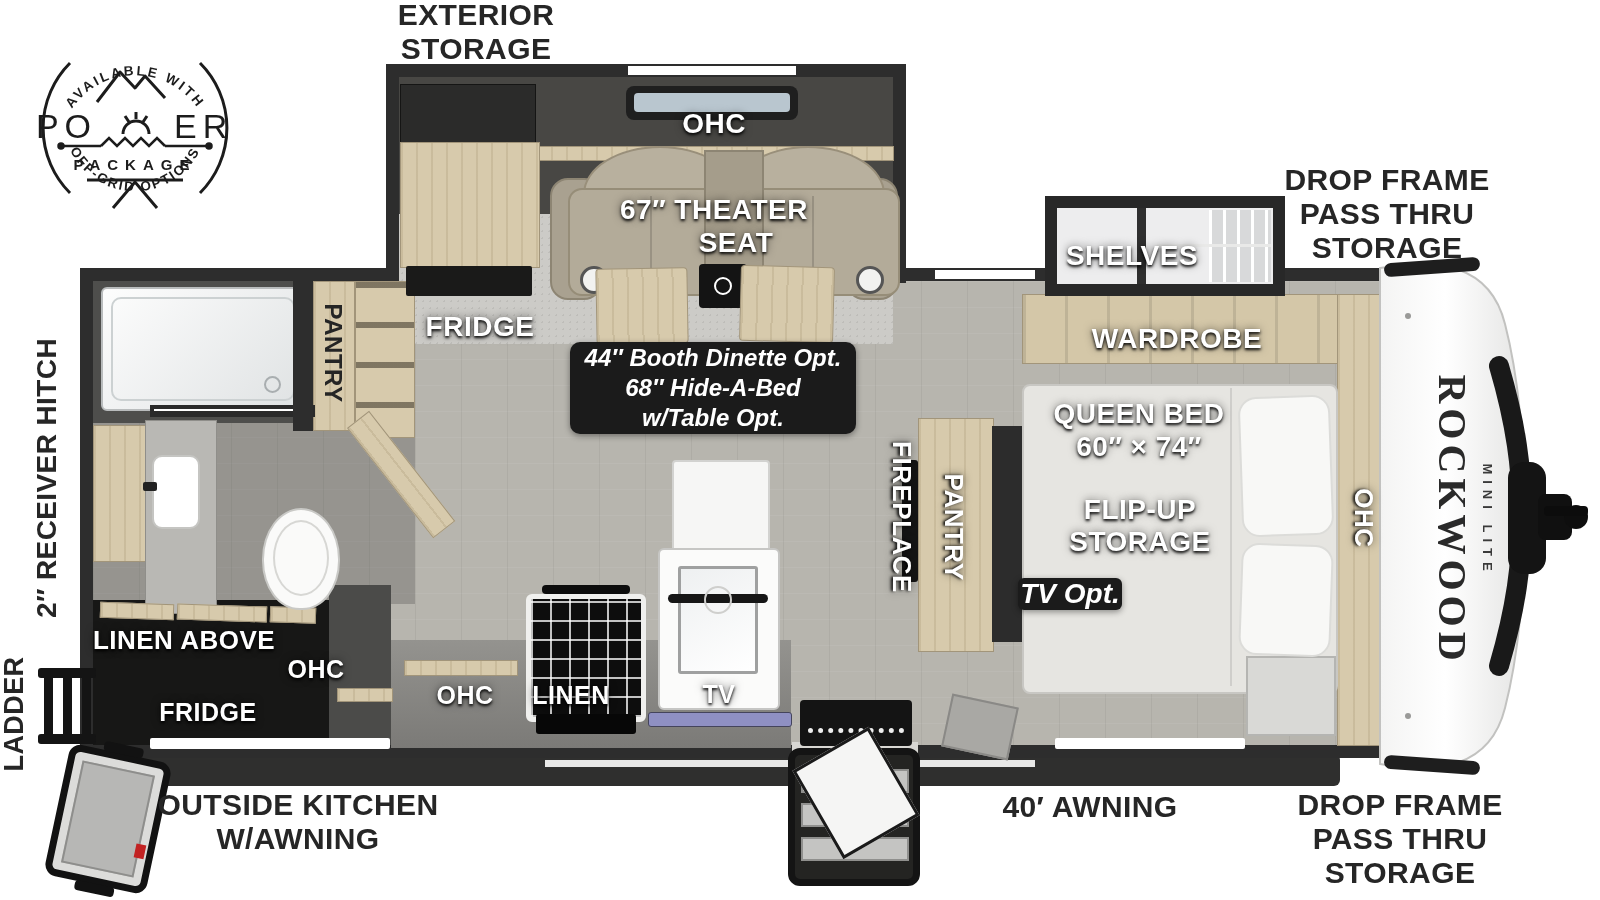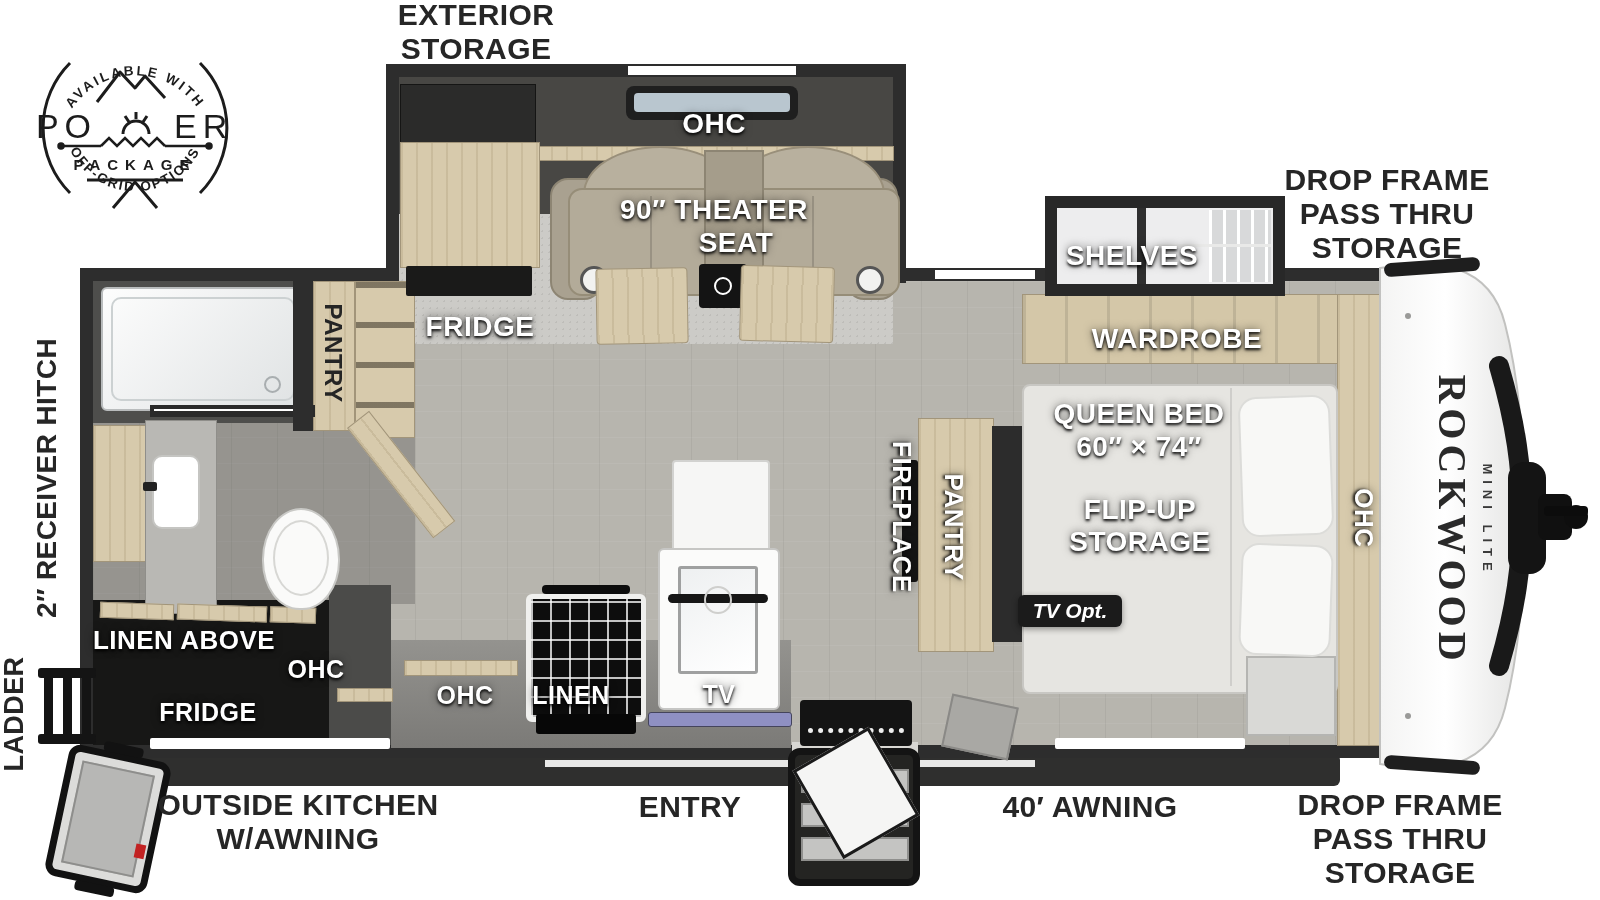--- a/index.html
+++ b/index.html
@@ -79,21 +79,20 @@
   <div class="xlbl" style="left:1387px;top:163px;">
     <div>DROP FRAME</div>
     <div>PASS THRU</div>
     <div>STORAGE</div>
   </div>
   <div class="xlbl" style="left:298px;top:788px;">
     <div>OUTSIDE KITCHEN</div>
     <div>W/AWNING</div>
   </div>
   <div class="xlbl" style="left:690px;top:790px;">
-    <div>ENTRY</div>
   </div>
   <div class="xlbl" style="left:1090px;top:790px;">40′ AWNING</div>
   <div class="xlbl" style="left:1400px;top:788px;">
     <div>DROP FRAME</div>
     <div>PASS THRU</div>
     <div>STORAGE</div>
   </div>
   <div class="xlbl v" style="left:47px;top:478px;font-size:28px;">2″ RECEIVER HITCH</div>
   <div class="xlbl v" style="left:14px;top:714px;font-size:27px;">LADDER</div>
 
@@ -254,24 +253,29 @@
 
   <div class="abs" style="left:788px;top:748px;width:132px;height:138px;border:7px solid #141414;border-radius:12px;
               background:#242422;box-sizing:border-box;z-index:6;">
     <div style="position:absolute;left:6px;top:14px;width:104px;height:20px;background:#c4c4c2;border:2px solid #8f8f8d;"></div>
     <div style="position:absolute;left:6px;top:48px;width:104px;height:20px;background:#c4c4c2;border:2px solid #8f8f8d;"></div>
     <div style="position:absolute;left:6px;top:82px;width:104px;height:20px;background:#c4c4c2;border:2px solid #8f8f8d;"></div>
   </div>
   <div class="abs" style="left:812px;top:742px;width:82px;height:96px;background:#f5f5f4;border:3px solid #1a1a1a;
               transform:rotate(-30deg);z-index:7;"></div>
 
-  <div class="badge" style="left:1018px;top:578px;width:104px;height:32px;font-size:21px;border-radius:6px;margin-top:17px;">TV Opt.</div>
+  <div class="badge" style="left:570px;top:342px;width:286px;height:92px;font-size:24px;line-height:1.25;">
+    <div>44″ Booth Dinette Opt.</div>
+    <div>68″ Hide-A-Bed</div>
+    <div>w/Table Opt.</div>
+  </div>
+  <div class="badge" style="left:1018px;top:578px;width:104px;height:32px;font-size:28px;border-radius:6px;">TV Opt.</div>
 
   <div class="lbl" style="left:714px;top:124px;">OHC</div>
-  <div class="lbl" style="left:714px;top:210px;">90″ THEATER</div>
+  <div class="lbl" style="left:714px;top:210px;">67″ THEATER</div>
   <div class="lbl" style="left:736px;top:243px;">SEAT</div>
   <div class="lbl" style="left:480px;top:327px;">FRIDGE</div>
   <div class="lbl" style="left:1132px;top:256px;">SHELVES</div>
   <div class="lbl" style="left:1177px;top:339px;">WARDROBE</div>
   <div class="lbl" style="left:1139px;top:414px;">QUEEN BED</div>
   <div class="lbl" style="left:1139px;top:447px;">60″ × 74″</div>
   <div class="lbl" style="left:1140px;top:510px;">FLIP-UP</div>
   <div class="lbl" style="left:1140px;top:542px;">STORAGE</div>
   <div class="lbl v" style="left:901px;top:517px;font-size:26px;">FIREPLACE</div>
   <div class="lbl v" style="left:953px;top:527px;font-size:26px;">PANTRY</div>

